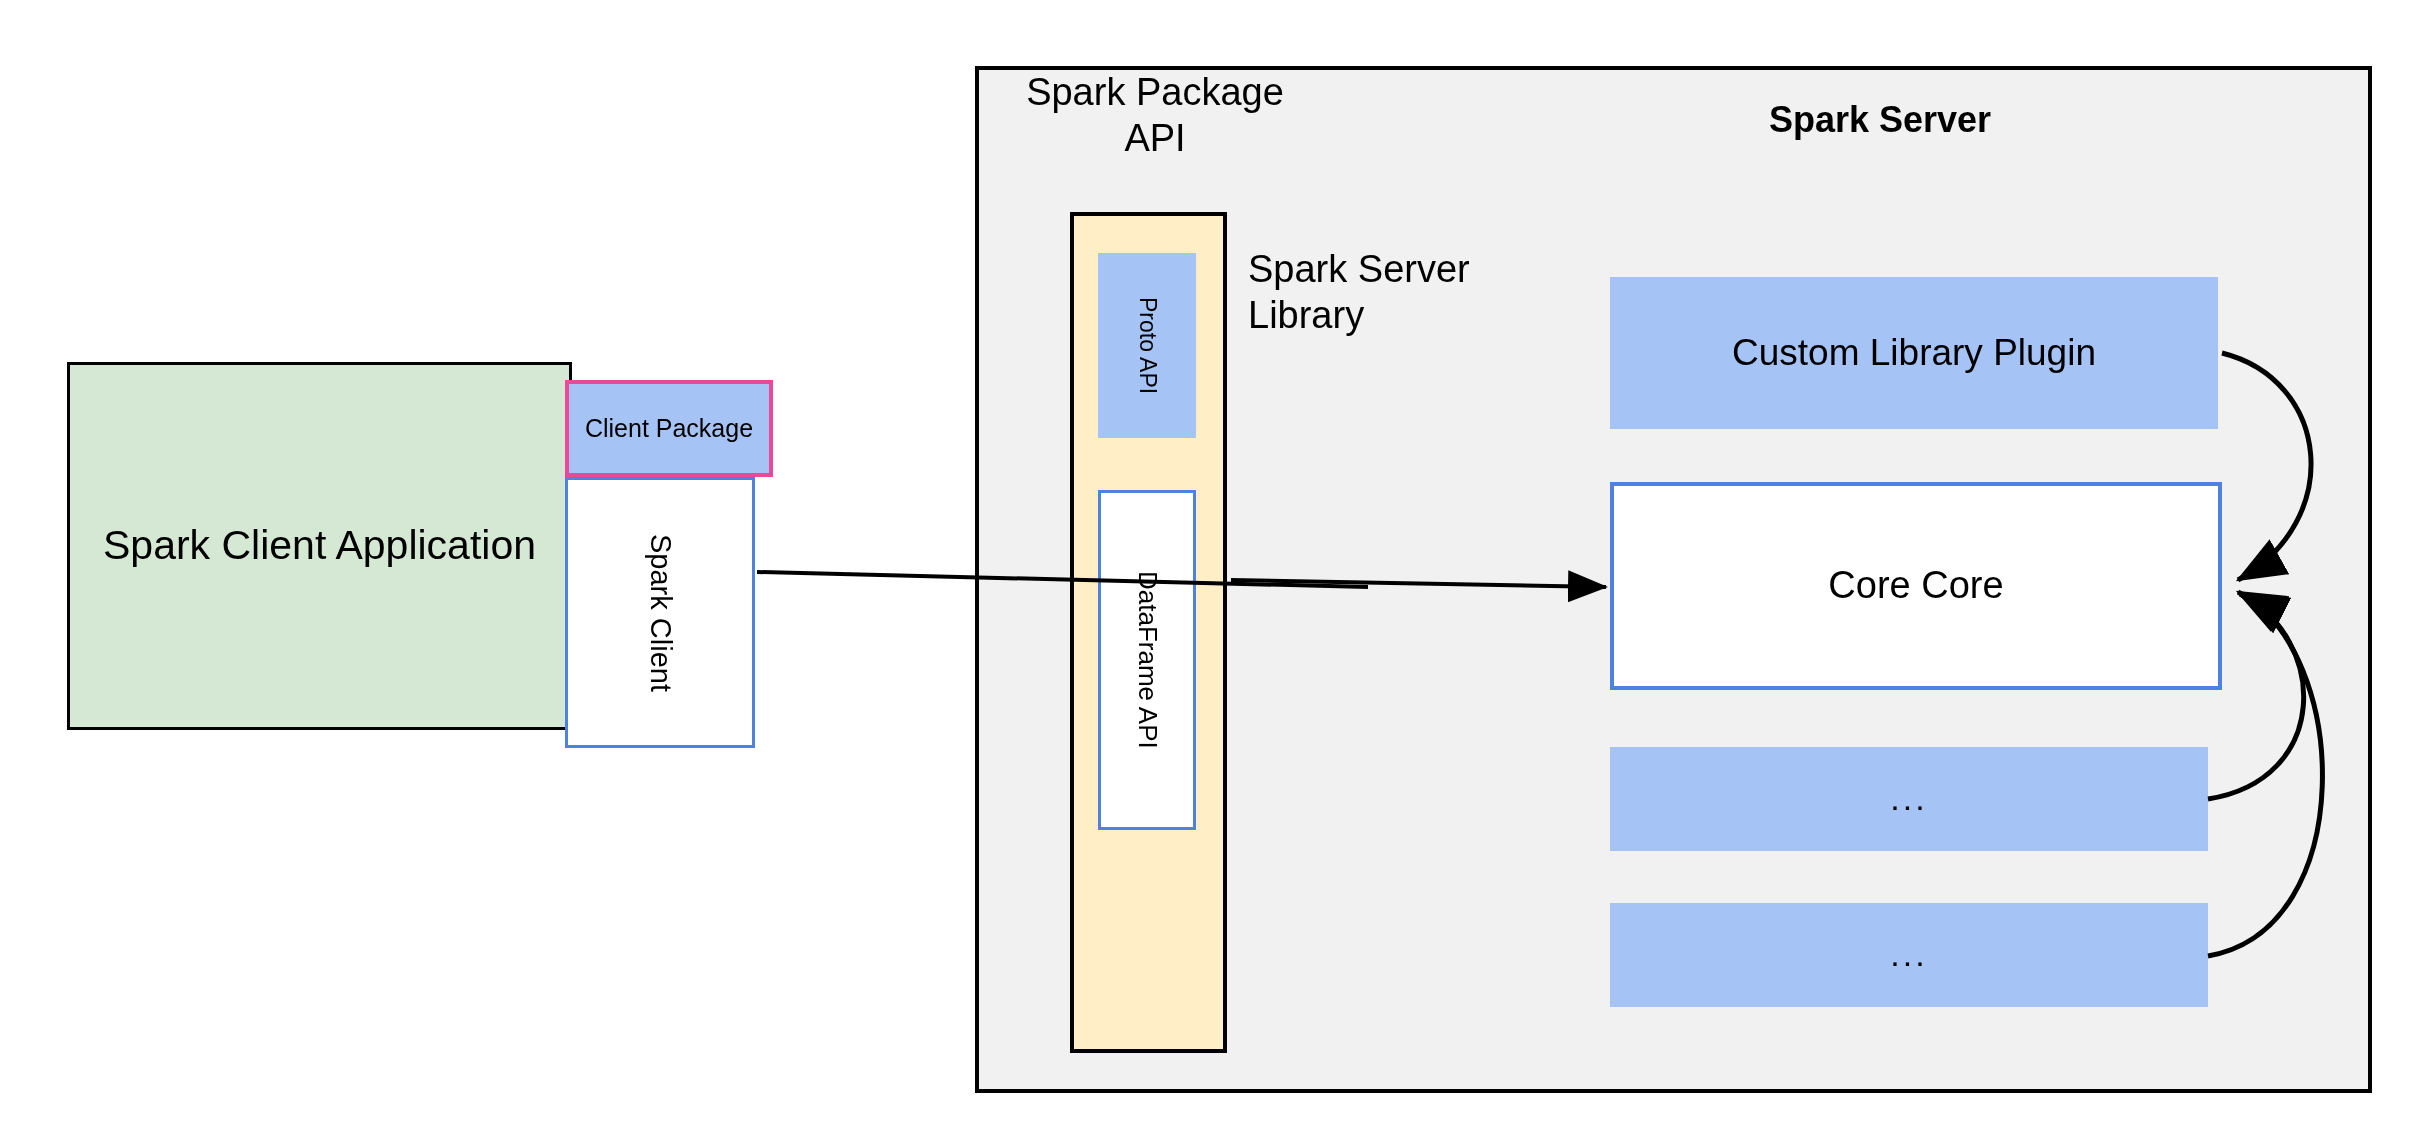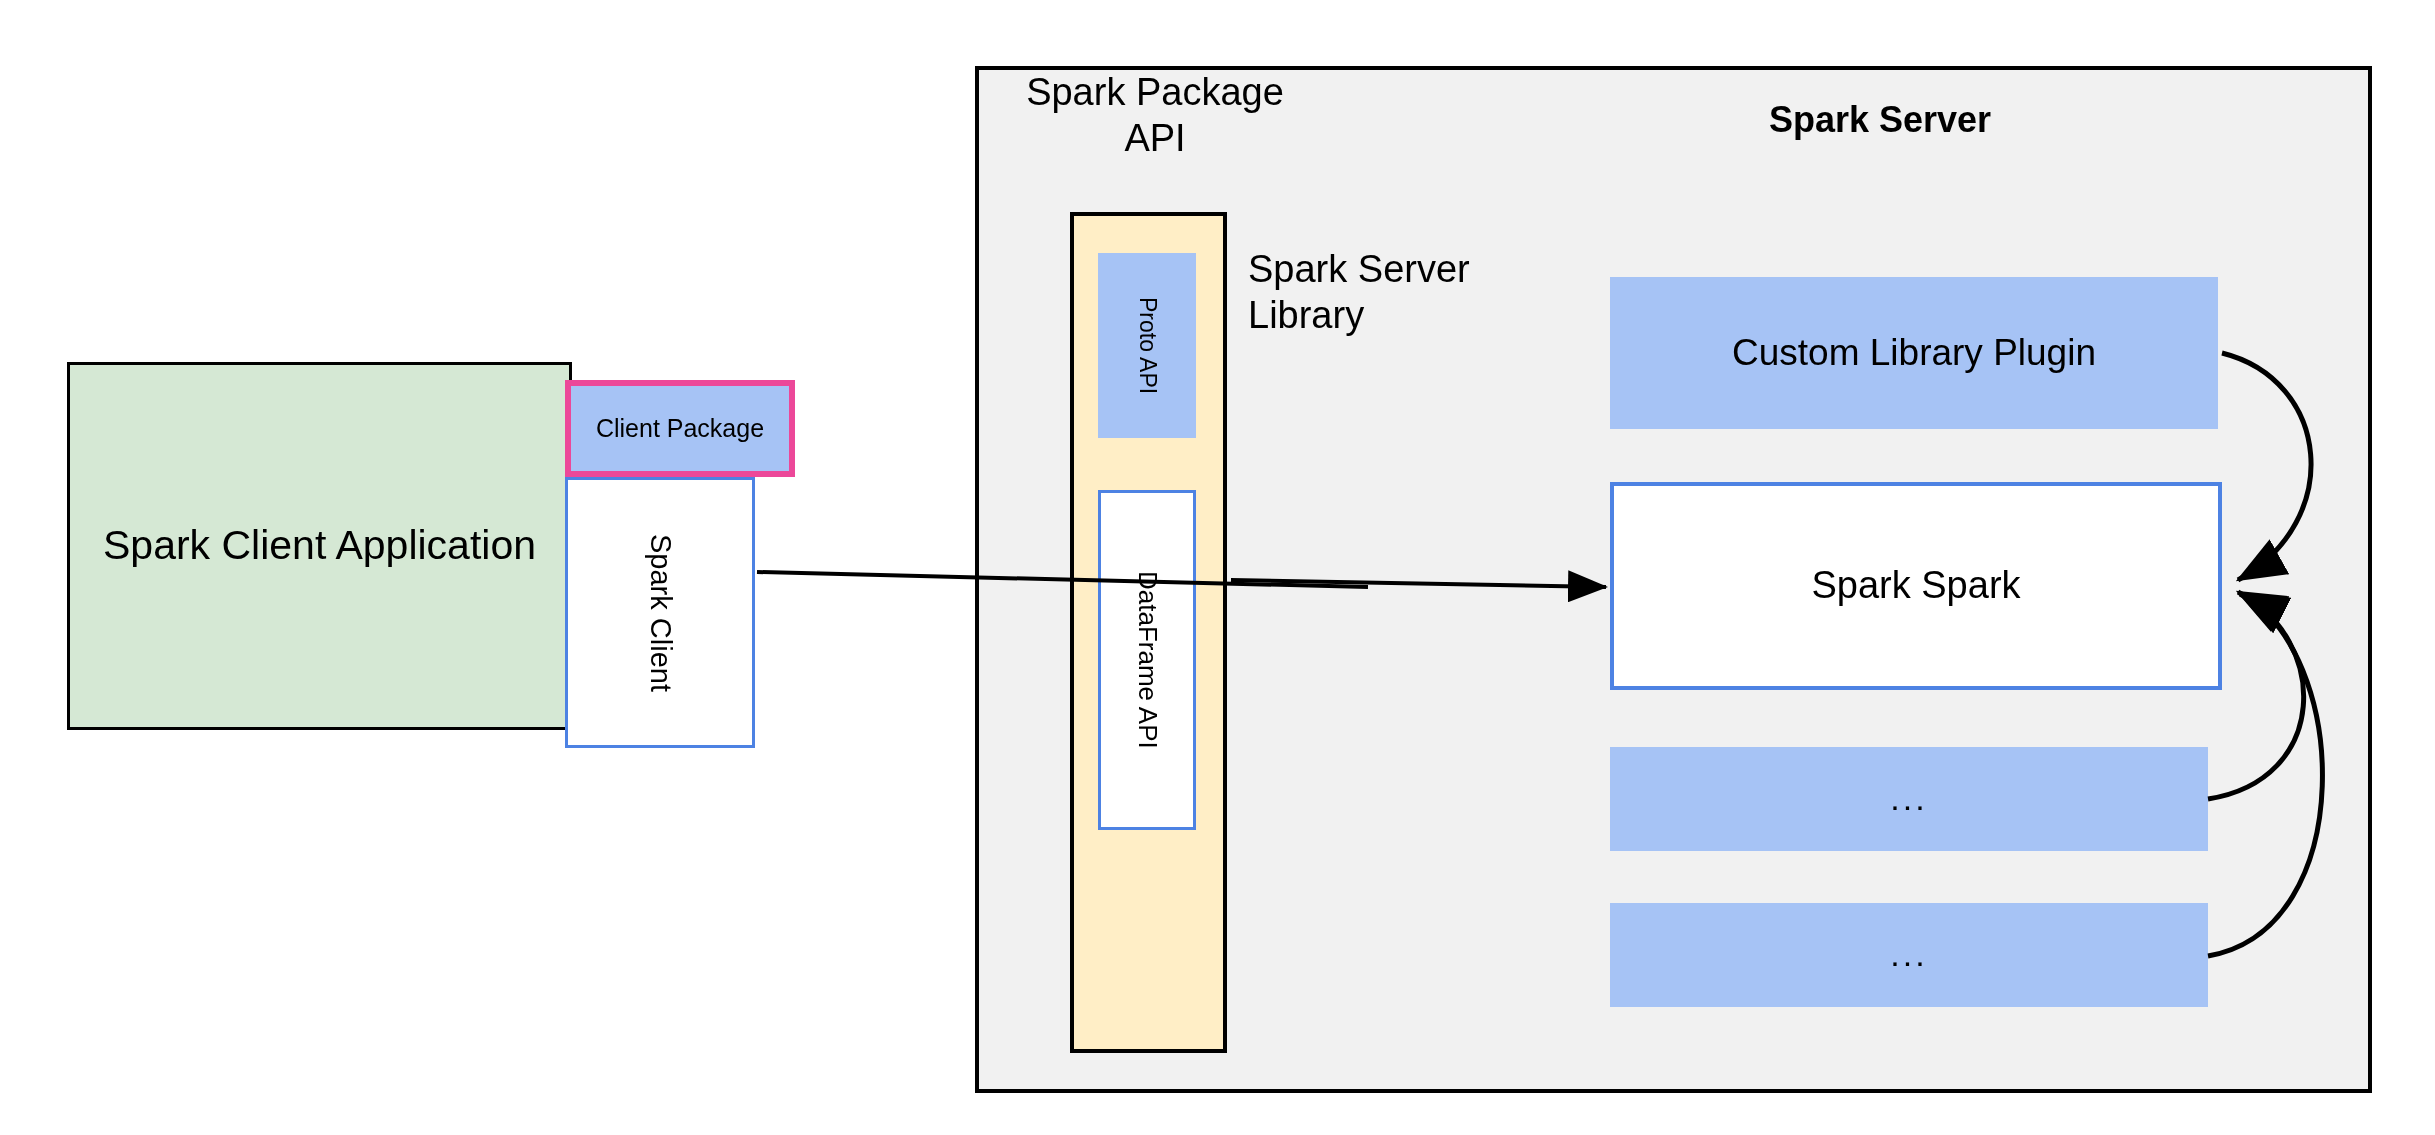--- a/index.html
+++ b/index.html
@@ -49,23 +49,23 @@
   }
 
   
   #client-app {
     left: 67px; top: 362px; width: 505px; height: 368px;
     background: #d5e8d4;
     border: 3px solid #000000;
     font-size: 41px;
   }
   #client-package {
-    left: 565px; top: 380px; width: 230px; height: 97px;
-    background: #a6c3f5;
-    border: 6px solid #ec4899;
+    left: 565px; top: 380px; width: 208px; height: 97px;
+    background: #a6c3f5;
+    border: 4px solid #ec4899;
     font-size: 25px;
   }
   #spark-client {
     left: 565px; top: 477px; width: 190px; height: 271px;
     background: #ffffff;
     border: 3px solid #4d82e3;
     font-size: 29px;
   }
 
   
@@ -160,21 +160,21 @@
   <div class="vert-text" id="proto-api">
     <span>Proto API</span>
   </div>
 
   <div class="vert-text" id="dataframe-api">
     <span>DataFrame API</span>
   </div>
 
   <div class="box" id="custom-library-plugin">Custom Library Plugin</div>
 
-  <div class="box" id="spark-core">Spark Spark</div>
+  <div class="box" id="spark-core">Core Core</div>
 
   <div class="box" id="ellipsis-box-1">...</div>
 
   <div class="box" id="ellipsis-box-2">...</div>
 
   <div class="box" id="client-app">Spark Client
 Application</div>
 
   <div class="box" id="client-package">Client
 Package</div>

